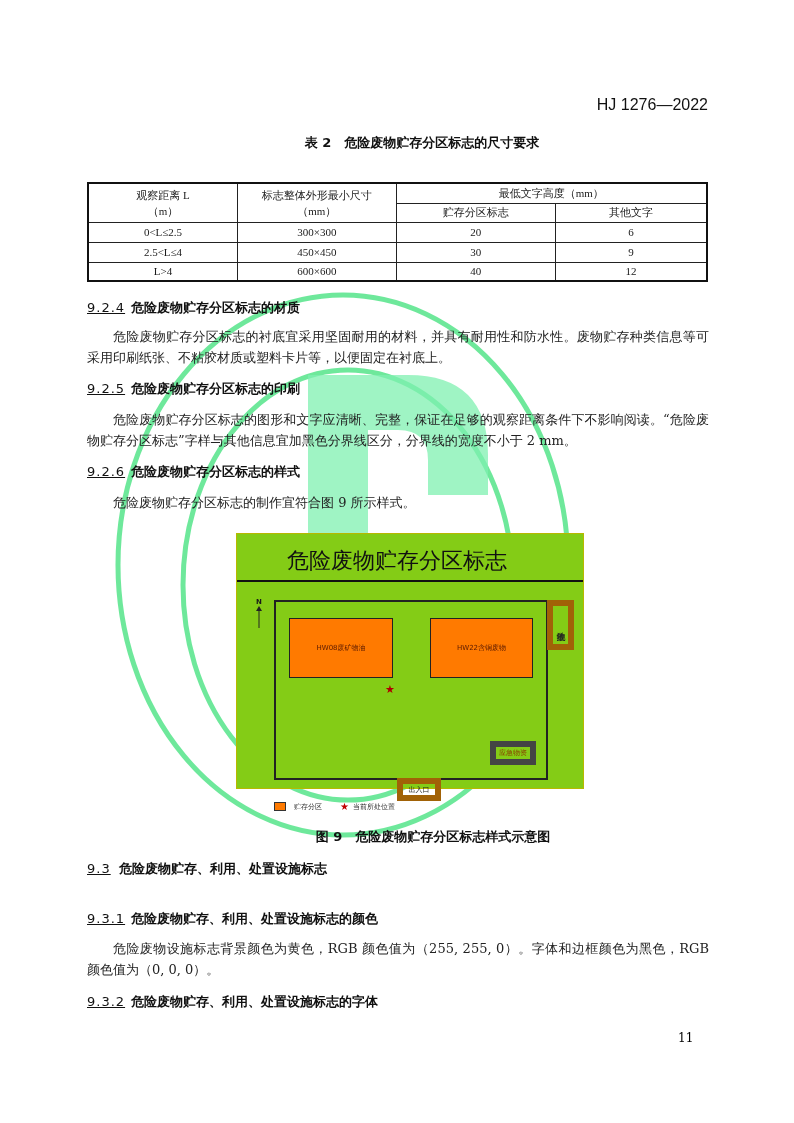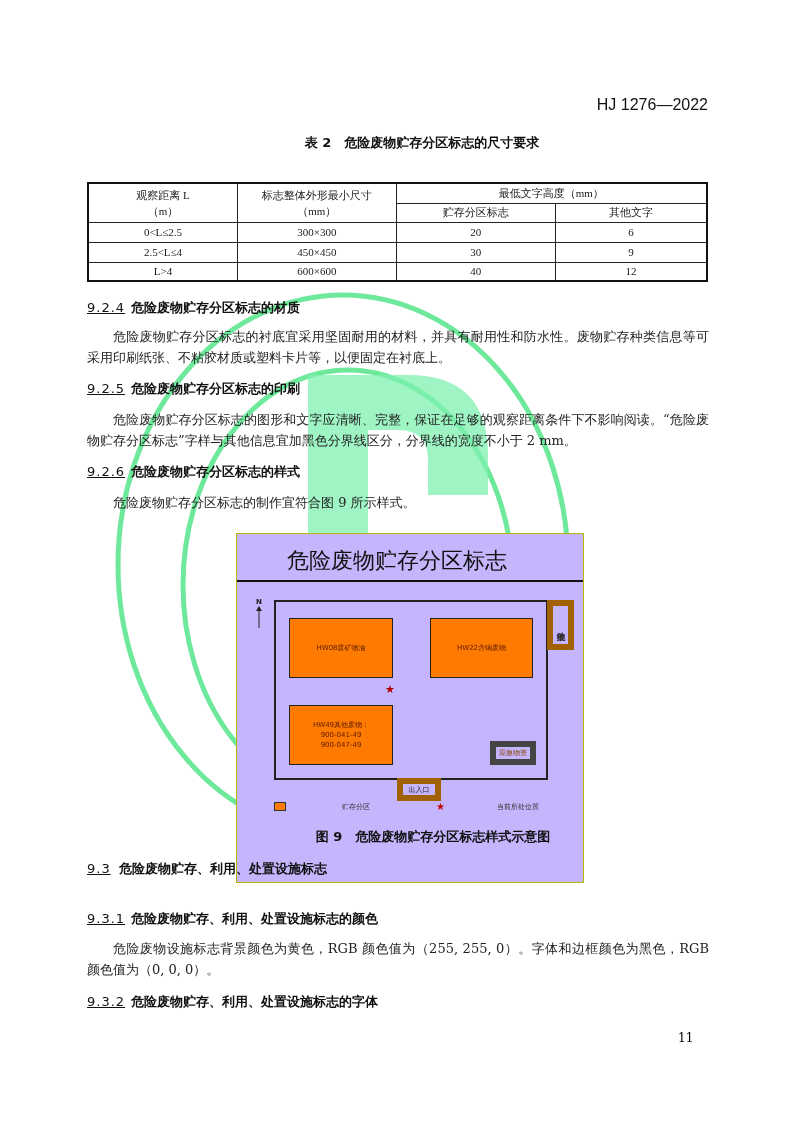--- a/index.html
+++ b/index.html
@@ -8,21 +8,21 @@
   .abs { position:absolute; }
   .std-no { right:86px; top:96px; font-family:"Liberation Sans","DejaVu Sans",sans-serif; font-size:16px; color:#111; }
   .caption { font-family:"DejaVu Sans","Liberation Sans",sans-serif; font-size:13px; font-weight:bold; color:#111; text-align:center; left:0; width:794px; }
   table.spec { position:absolute; left:87px; top:160px; width:621px; border-collapse:collapse; font-size:11px; font-family:"Liberation Serif","DejaVu Serif",serif; }
   table.spec td, table.spec th { border:1px solid #222; text-align:center; font-weight:normal; padding:0; }
   table.spec { border:2px solid #111;margin-top:22px; }
   .h2 { left:87px; font-family:"DejaVu Sans","Liberation Sans",sans-serif; font-size:13px; font-weight:bold; color:#111; }
   .h2 .num { display:inline-block; width:44px; font-weight:normal; letter-spacing:1px;text-decoration:underline; }
   .para { left:87px; width:622px; font-size:13px; line-height:21px; color:#222; text-indent:26px; text-align:justify; }
   .watermark { left:108px; top:285px; width:470px; height:560px; pointer-events:none; }
-  .sign { left:236px; top:533px; width:348px; height:350px; background:#c4b5fd; border:1px solid #b8b800; box-sizing:border-box; }
+  .sign { left:236px; top:533px; width:348px; height:256px; background:#84cc16; border:1px solid #b8b800; box-sizing:border-box; }
   .sign-title { position:absolute; left:50px; top:12px; font-family:"DejaVu Sans",sans-serif; font-size:22px; color:#111; }
   .sign-rule { position:absolute; left:0; top:46px; width:100%; height:2px; background:#111; }
   .area { position:absolute; border:2px solid #222; }
   .zone { position:absolute; background:#ff7a00; border:1.5px solid #222; font-family:"DejaVu Sans",sans-serif; font-size:7px; color:#5a1a00; display:flex; align-items:center; justify-content:center; text-align:center; line-height:10px; }
   .small-box { position:absolute; border:6px solid #a16207; font-family:"DejaVu Sans",sans-serif; font-size:7px; color:#333; display:flex; align-items:center; justify-content:center; }
   .legend { position:absolute; font-family:"DejaVu Sans",sans-serif; font-size:7px; color:#333; }
   .page-no { left:678px; top:1031px; font-size:12px; color:#000000; }
 </style>
 </head>
 <body>
@@ -105,31 +105,28 @@
   <div style="position:absolute; left:19px; top:64px; font-family:'DejaVu Sans',sans-serif; font-size:7px; font-weight:bold;">N</div>
   <svg style="position:absolute; left:19px; top:72px;" width="6" height="22">
     <line x1="3" y1="3" x2="3" y2="22" stroke="#222" stroke-width="1"></line>
     <polygon points="0,5 3,0 6,5" fill="#222"></polygon>
   </svg>
 
   <div class="area" style="left:37px; top:66px; width:270px; height:176px;"></div>
 
   <div class="zone" style="left:52px; top:84px; width:102px; height:58px;">HW08废矿物油</div>
   <div class="zone" style="left:193px; top:84px; width:101px; height:58px;">HW22含铜废物</div>
-  <div class="zone" style="left:52px; top:171px; width:102px; height:58px; white-space:pre-line;">HW49其他废物：
-900-041-49
-900-047-49</div>
 
   <div style="position:absolute; left:148px; top:150px; color:#b00000; font-size:11px; line-height:11px;">★</div>
 
   <div class="small-box" style="left:310px; top:66px; width:15px; height:38px; font-size:9px; line-height:11px; writing-mode:vertical-rl; color:#222;">收集池</div>
   <div class="small-box" style="left:253px; top:207px; width:34px; height:12px; color:#884400; border-color:#444;">应急物资</div>
   <div class="small-box" style="left:160px; top:244px; width:32px; height:11px; color:#222;">出入口</div>
 
-  <div class="legend" style="left:37px; top:267px; display:flex; align-items:center;gap:48px;">
+  <div class="legend" style="left:37px; top:267px; display:flex; align-items:center;">
     <span style="display:inline-block; width:10px; height:7px; background:#ff7a00; border:1px solid #333; margin-right:8px;"></span>
     <span>贮存分区</span>
     <span style="color:#c00000; font-size:10px; margin:0 4px 0 18px;">★</span>
     <span>当前所处位置</span>
   </div>
 </div>
 
 <div class="abs caption" style="top:828px;padding-left:36px;">图 9　危险废物贮存分区标志样式示意图</div>
 
 <div class="abs h2" style="top:860px;">

